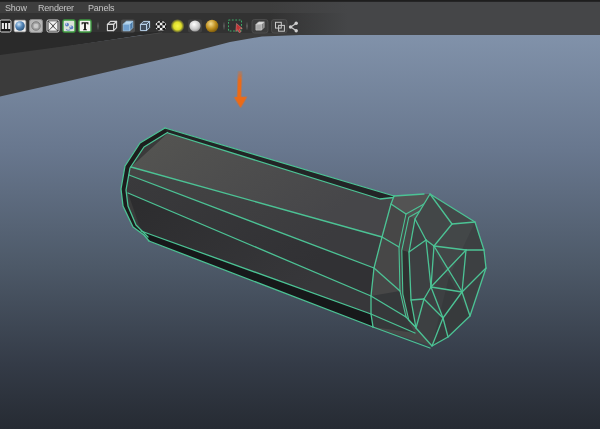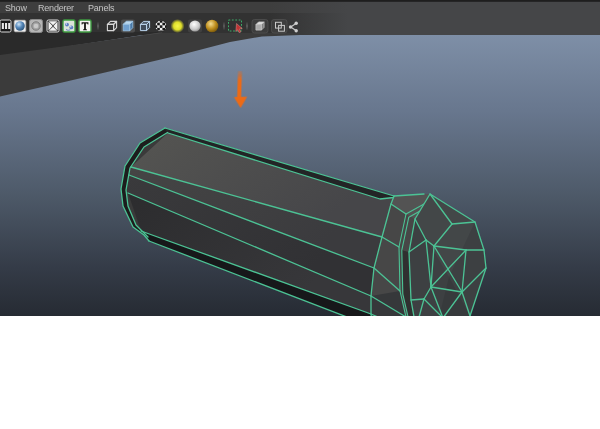--- a/index.html
+++ b/index.html
@@ -1,14 +1,14 @@
 <!DOCTYPE html>
 <html><head><meta charset="utf-8"><style>
 html,body{margin:0;padding:0;}
-#wrap{position:relative;width:600px;height:316px;overflow:hidden;
+#wrap{position:relative;width:600px;height:429px;overflow:hidden;
 background:linear-gradient(180deg,#8595ad 0%,#8192aa 8%,#68778e 35%,#4d5968 62%,#343b47 85%,#262b33 100%);
 font-family:"Liberation Sans",sans-serif;}
 #wrap svg{filter:blur(0.32px);}
 </style></head><body>
 <div id="wrap">
 <svg width="600" height="429" viewBox="0 0 600 429" style="position:absolute;top:0;left:0">
 <defs>
 <linearGradient id="barfade" x1="0" y1="0" x2="1" y2="0">
           <stop offset="0.45" stop-color="#454648" stop-opacity="0"></stop>
           <stop offset="0.58" stop-color="#454648" stop-opacity="1"></stop>

